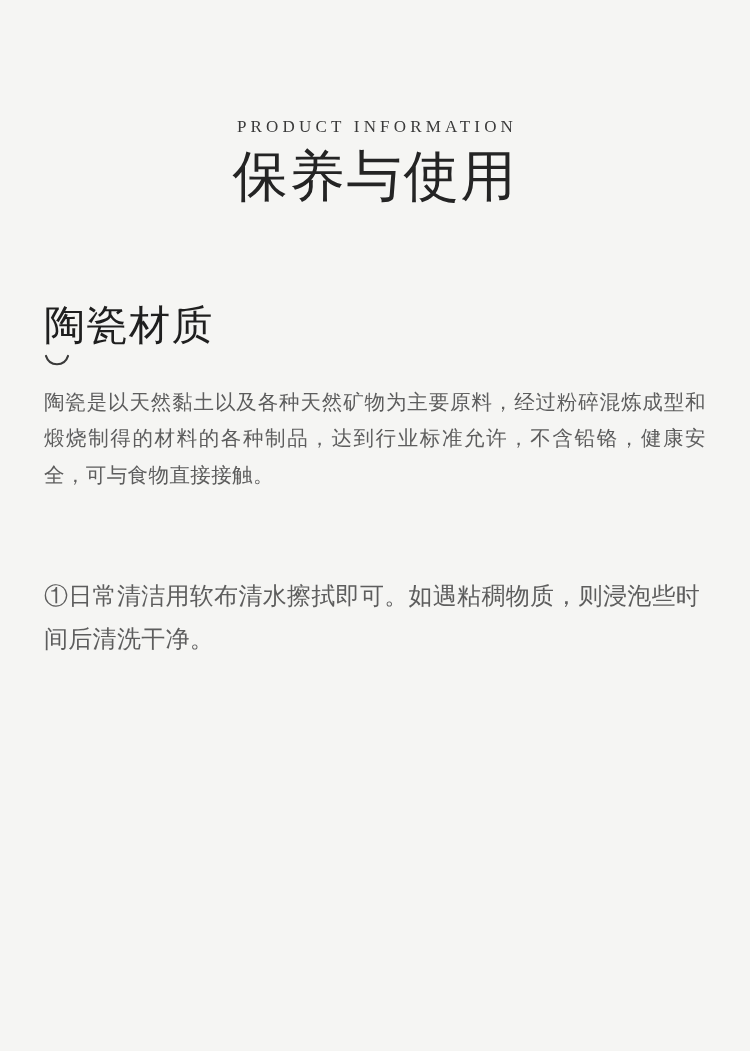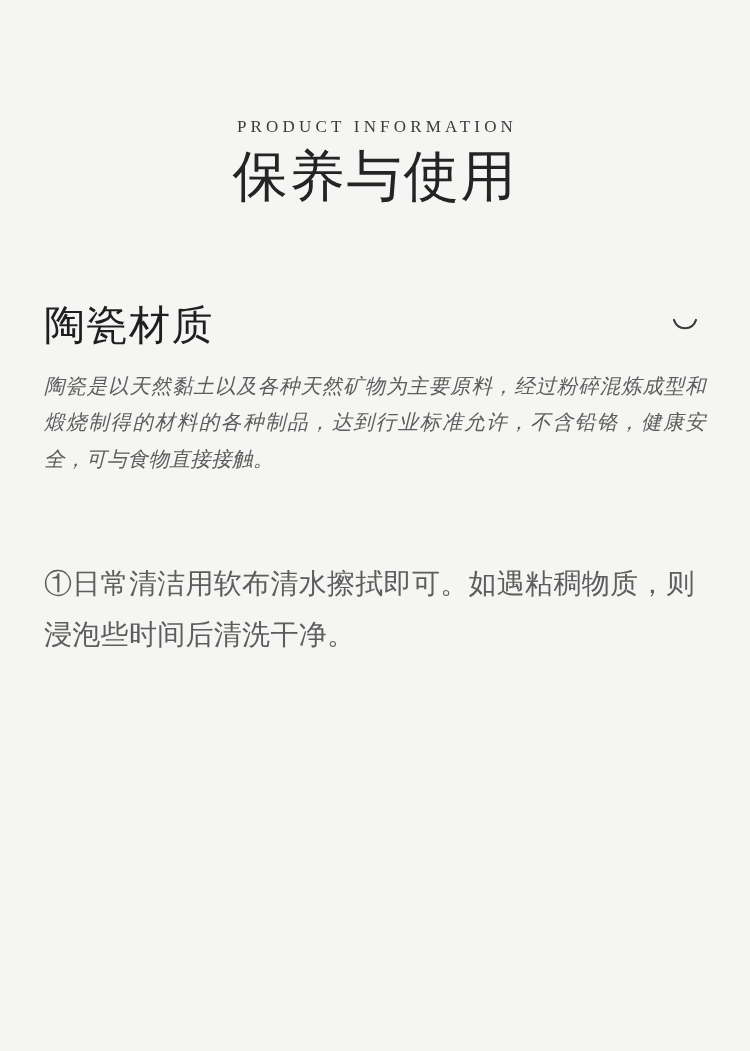--- a/index.html
+++ b/index.html
@@ -49,22 +49,22 @@
   .section {
     position: relative;
     padding: 0 44px 0 44px;
   }
   .section.first { margin-top: 86px; }
   .section.second { margin-top: 82px; }
 
   .section-head {
     position: relative;
     display: flex;
-    align-items: center;
     justify-content: space-between;
+    flex-direction: column;
   }
   .section-title {
     font-family: "Liberation Serif", "DejaVu Serif", serif;
     font-size: 41px;
     font-weight: 400;
     letter-spacing: 1.5px;
     color: #1f1f1f;
     line-height: 1.35;
     margin: 0;
   }
@@ -79,25 +79,25 @@
 
   .body-text {
     font-family: "Liberation Serif", "DejaVu Serif", serif;
     font-size: 20.5px;
     line-height: 1.78;
     color: #5d5d5d;
     letter-spacing: 0.4px;
     margin: 14px 0 0 0;
     text-align: justify;
   }
-  .body-text p { margin: 0; font-style: italic; }
+  .body-text p { margin: 0; }
 
   .list-text {
     font-family: "Liberation Serif", "DejaVu Serif", serif;
-    font-size: 28px;
+    font-size: 24px;
     line-height: 1.8;
     color: #5d5d5d;
     letter-spacing: 0.3px;
     margin: 12px 0 0 0;
   }
   .list-text p { margin: 0; }
 </style>
 </head>
 <body>
 

